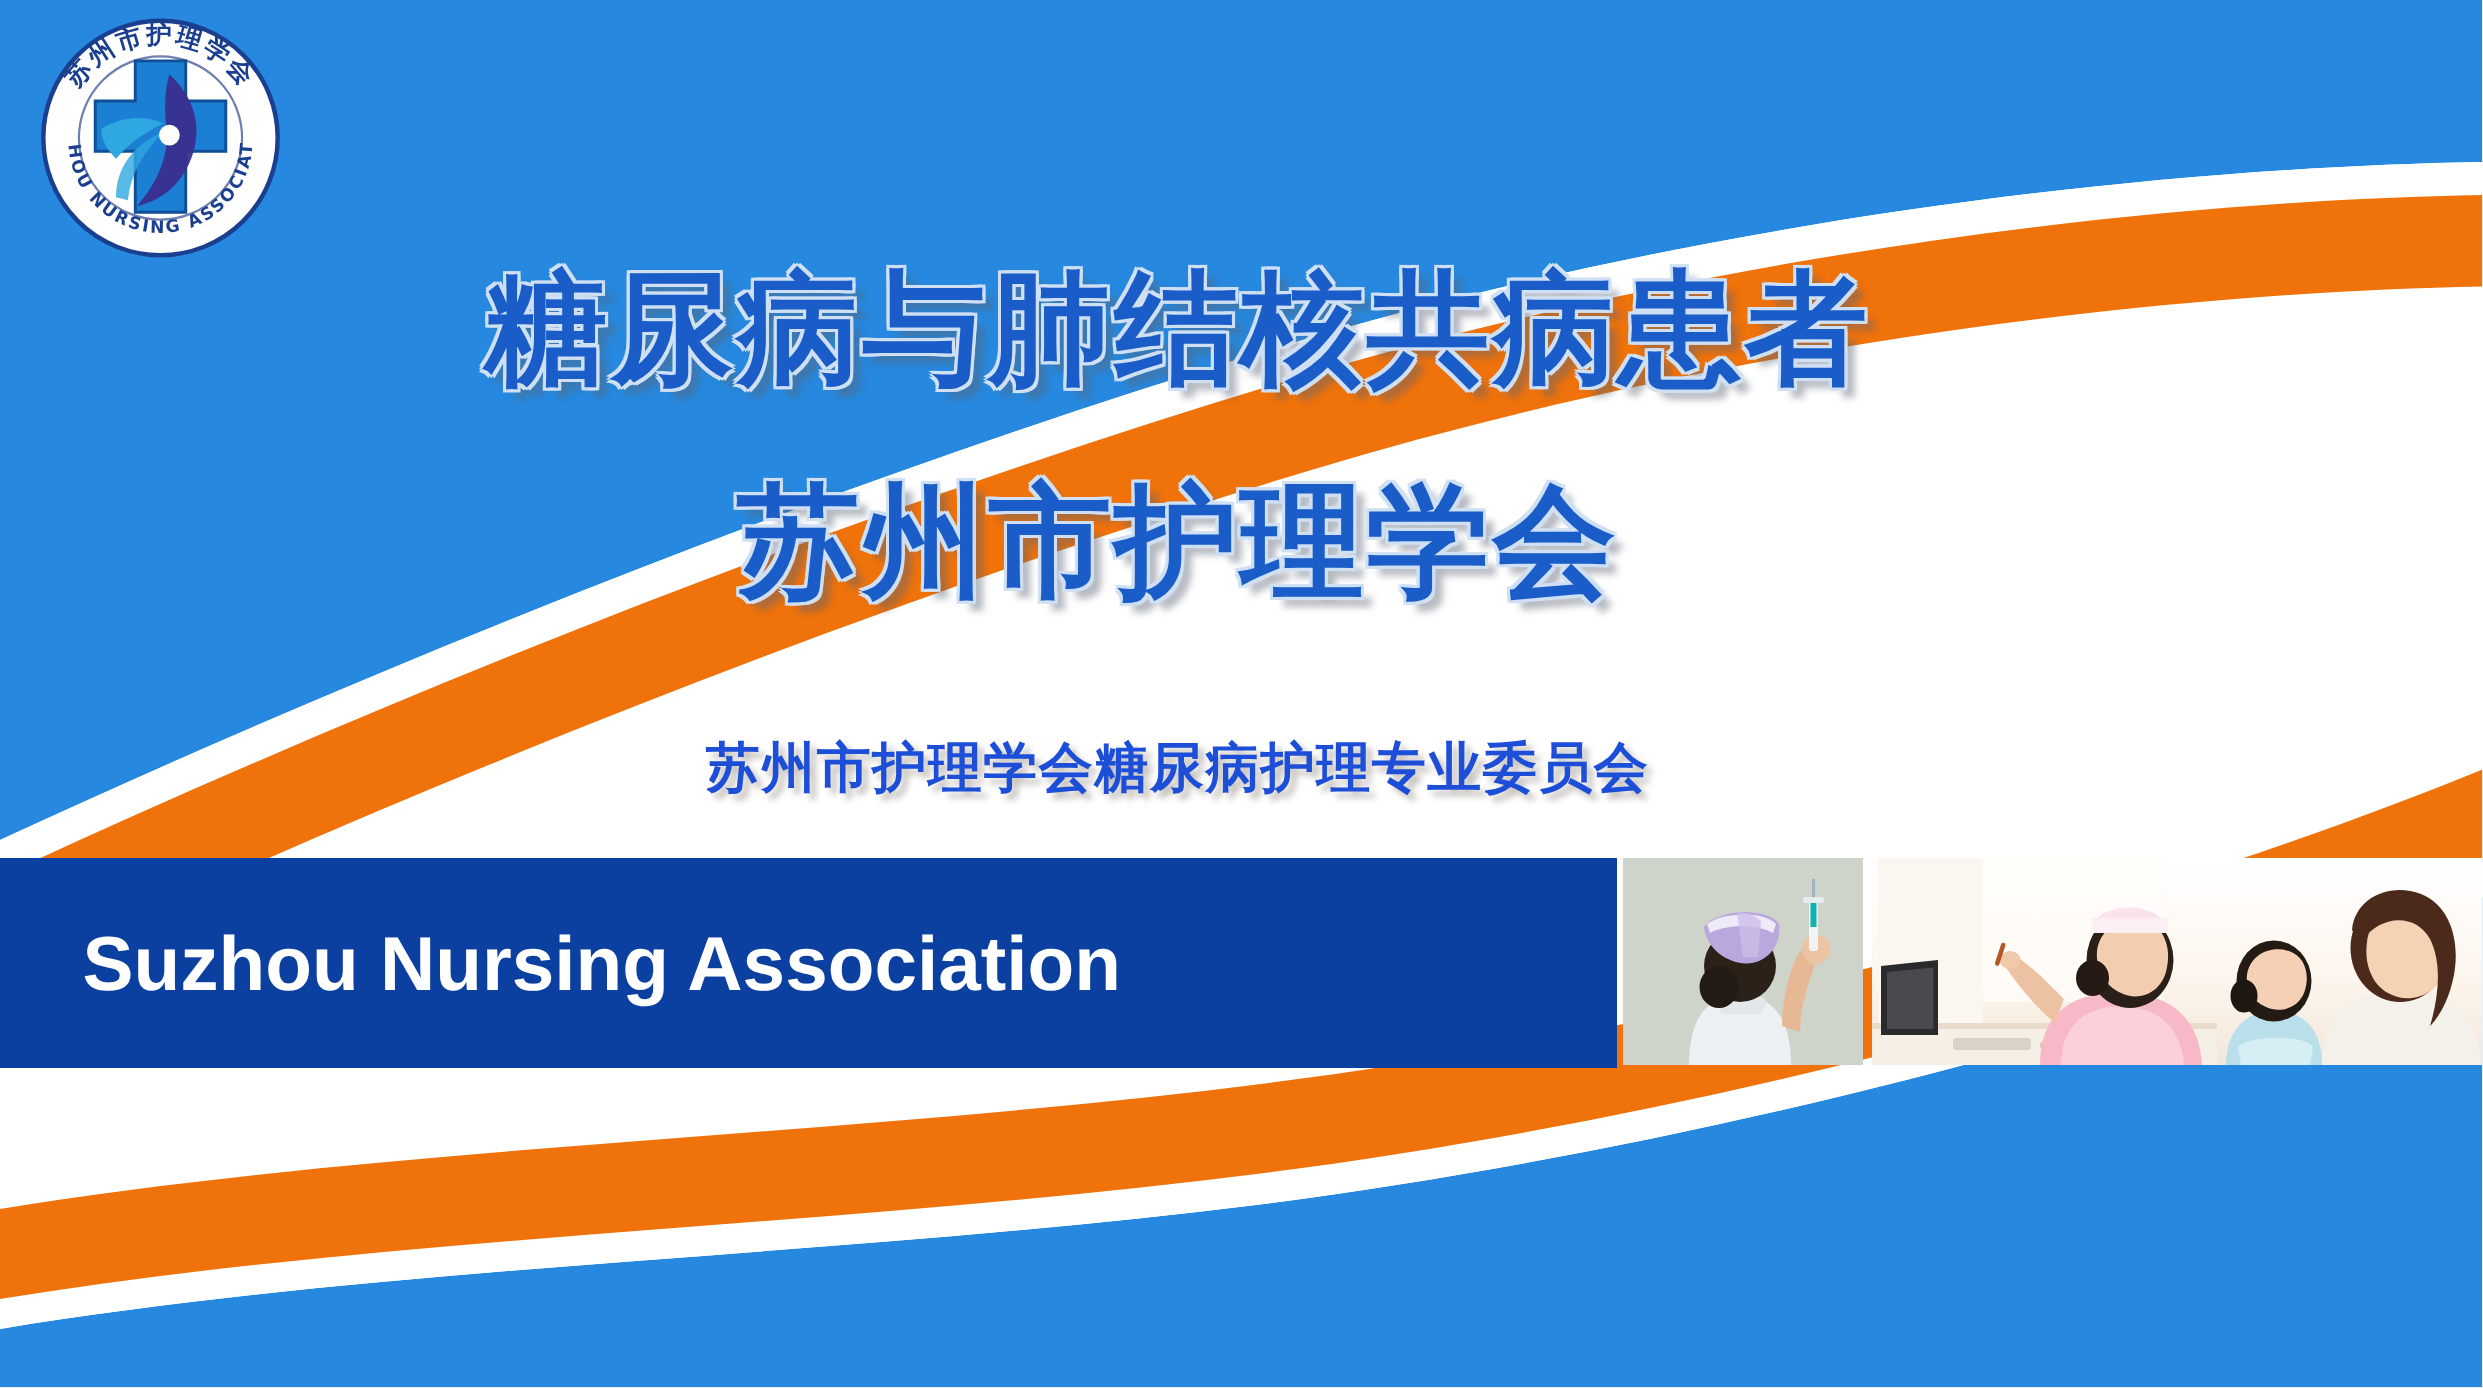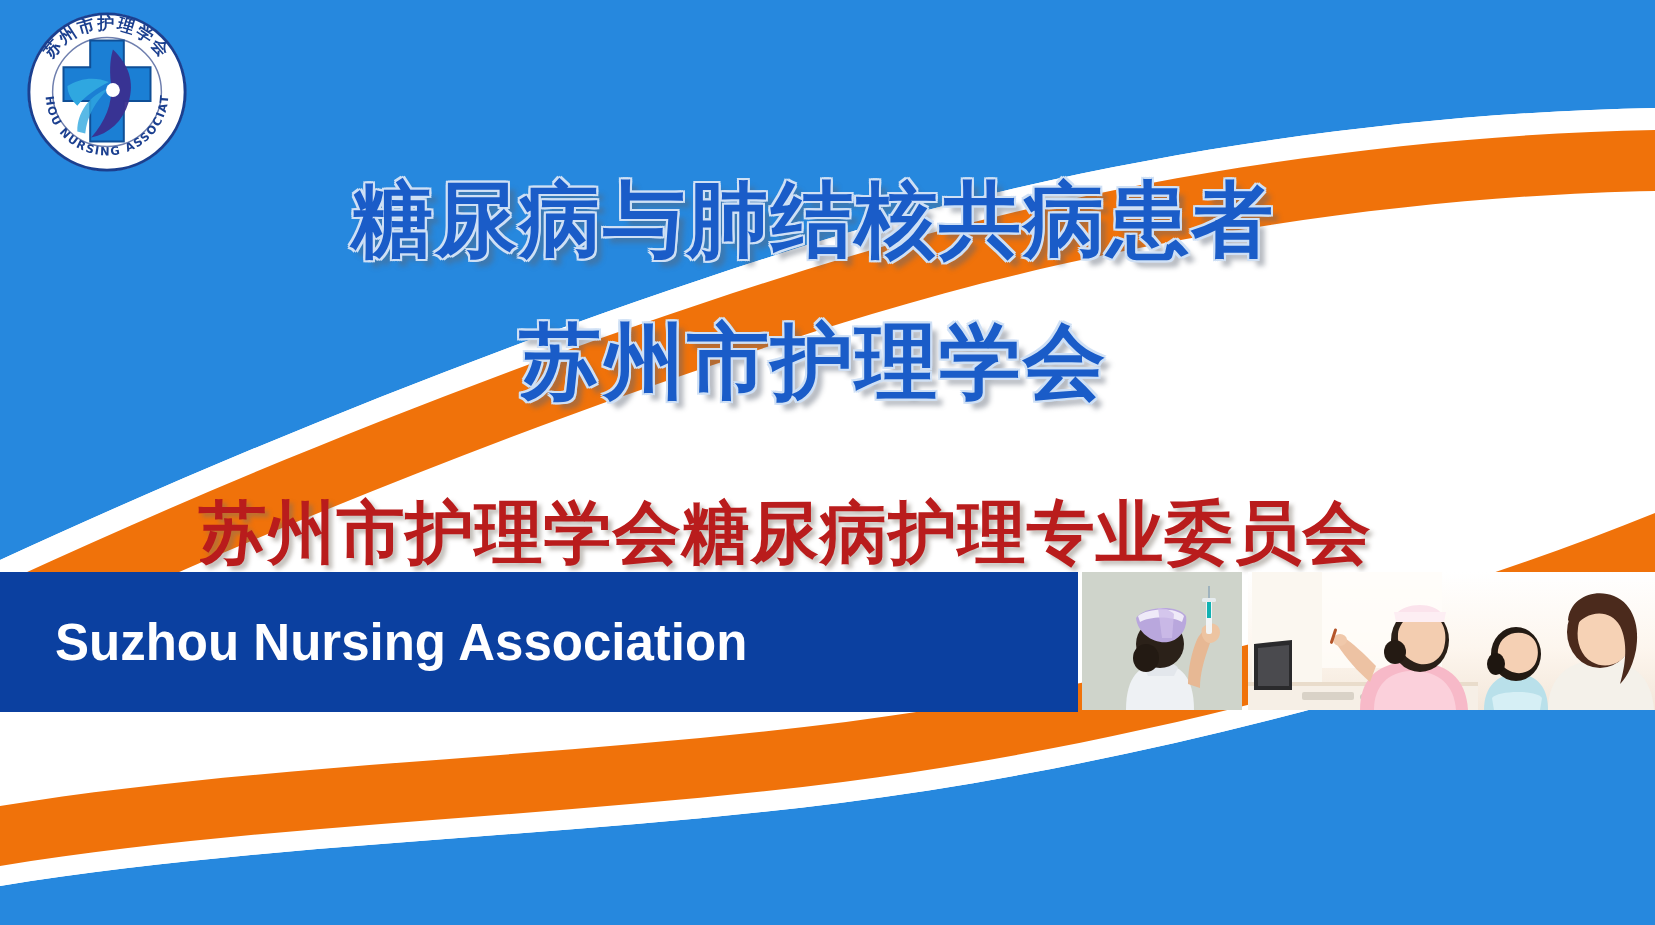--- a/index.html
+++ b/index.html
@@ -36,21 +36,20 @@
     height: 178px;
   }
 
   
   .title-block {
     position: absolute;
     left: 0;
     top: 178px;
     width: 1570px;
     text-align: center;
-    padding-left: 28px;
   }
   .title-line {
     font-family: "DejaVu Sans", "Liberation Sans", sans-serif;
     font-weight: bold;
     font-size: 82px;
     line-height: 1.02;
     letter-spacing: 2px;
     color: #1a5cc8;
     margin: 0;
     text-shadow:
@@ -69,23 +68,23 @@
   }
 
   .subtitle-line {
     position: absolute;
     left: 0;
     top: 488px;
     width: 1570px;
     text-align: center;
     font-family: "DejaVu Sans", "Liberation Sans", sans-serif;
     font-weight: bold;
-    font-size: 68px;
+    font-size: 36px;
     letter-spacing: 1px;
-    color: #b91c1c;
+    color: #1d4ed8;
     text-shadow: 4px 4px 4px rgba(120,110,100,0.45);
   }
 
   
   .banner {
     position: absolute;
     left: 0;
     top: 572px;
     width: 1078px;
     height: 140px;

